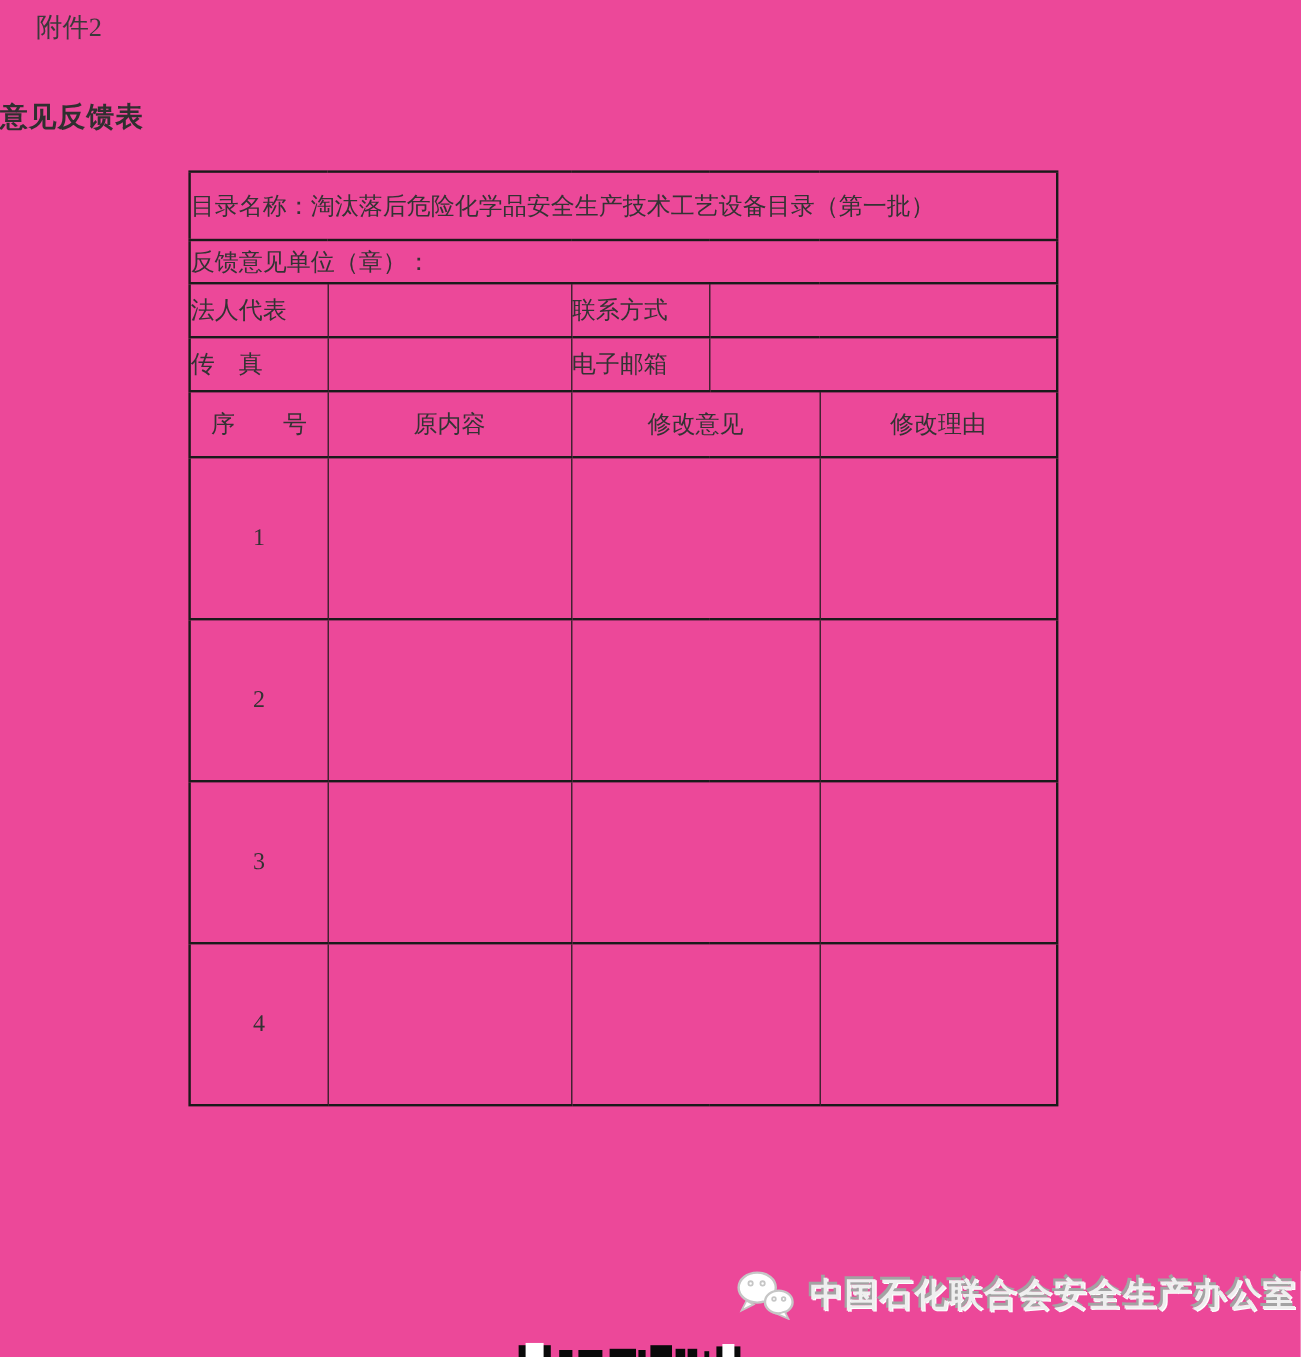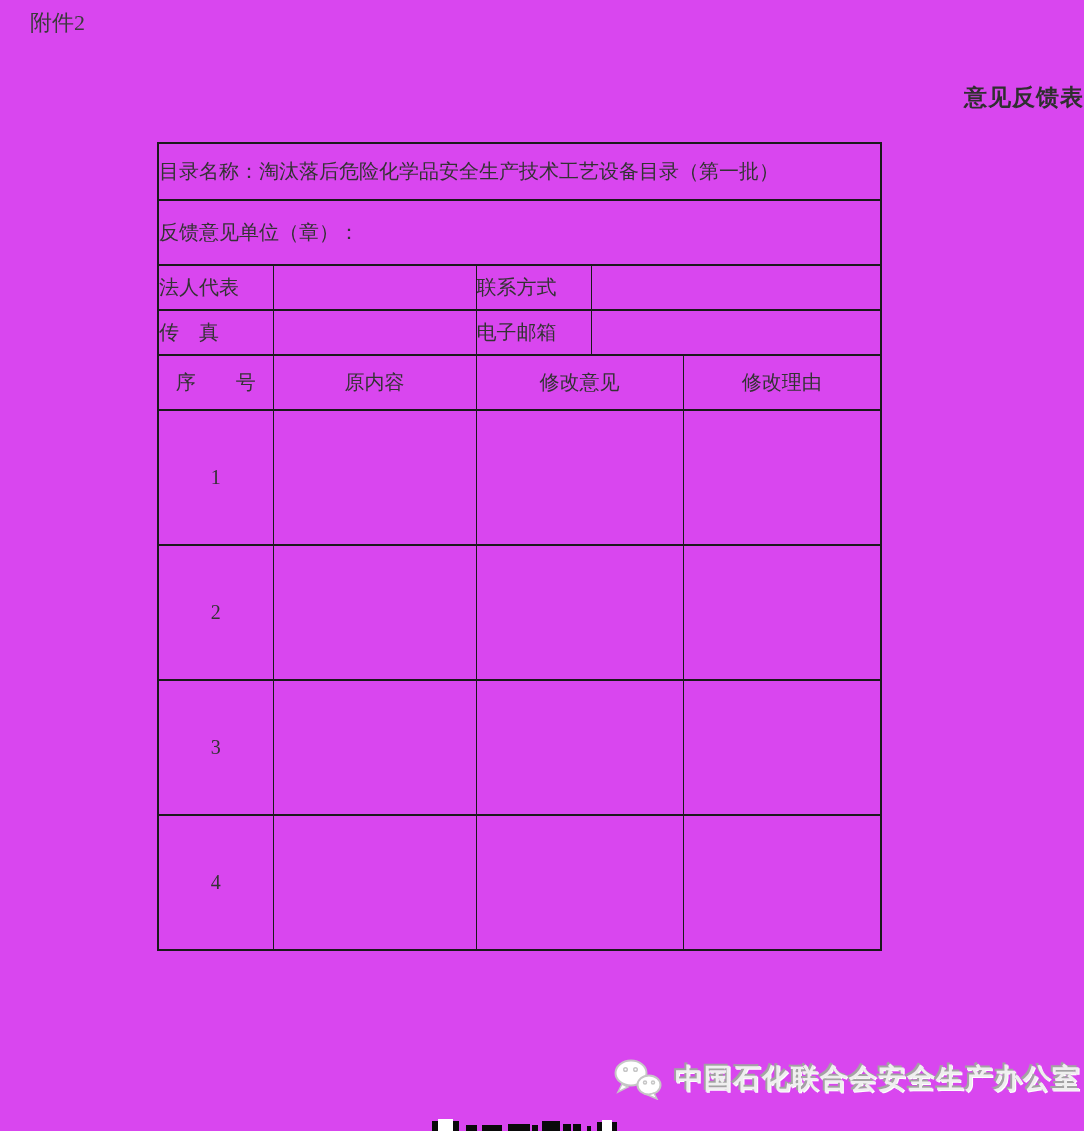--- a/index.html
+++ b/index.html
@@ -1,43 +1,43 @@
 <!DOCTYPE html>
 <html><head>
 <meta charset="utf-8">
 <style>
   html,body{margin:0;padding:0;background:#ffffff;}
   #page{
-    position:relative;width:1084px;height:1131px;background:#d946ef;
+    position:relative;width:1084px;height:1131px;background:#ec4899;
     font-family:"Liberation Serif","DejaVu Serif",serif;color:#333;
     overflow:hidden;
   }
   #attachment-label{
     position:absolute;left:30px;top:8px;font-size:22px;color:#3a3a3a;
   }
   #doc-title{
-    position:absolute;left:0;top:82px;width:1084px;text-align:right;
+    position:absolute;left:0;top:82px;width:1084px;text-align:left;
     font-size:23px;font-weight:bold;color:#2f2f2f;letter-spacing:1px;
   }
   table.feedback{
     position:absolute;left:157px;top:142px;width:723px;
     border-collapse:collapse;table-layout:fixed;
     border:2px solid #1a1a1a;
   }
   table.feedback td{
     border:2px solid #1a1a1a;border-left-width:1px;border-right-width:1px;
     font-size:20px;color:#333;vertical-align:middle;padding:0;
     overflow:hidden;white-space:pre;
   }
   td.full{ text-align:left;padding:0 12px;font-size:21px; }
   td.lbl{ text-align:left; }
   td.val{ text-align:left;padding:0 8px; }
   td.hdr{ text-align:center; }
   td.num{ text-align:center;font-size:19px;color:#3d3d3d; }
-  tr.r-cat{height:57px;padding-left:38px;} tr.r-unit{height:65px;}
+  tr.r-cat{height:57px;padding-left:38px;} tr.r-unit{height:36px;}
   tr.r-info{height:45px;} tr.r-hdr{height:55px;}
   tr.r-body{height:135px;}
   #footer-brand{
     position:absolute;left:612px;top:1058px;height:42px;
     display:flex;align-items:center;gap:9px;
   }
   #footer-brand .wm-text{
     font-family:"Liberation Sans","DejaVu Sans",sans-serif;
     font-size:28px;font-weight:bold;letter-spacing:1px;
     color:#efefef;

